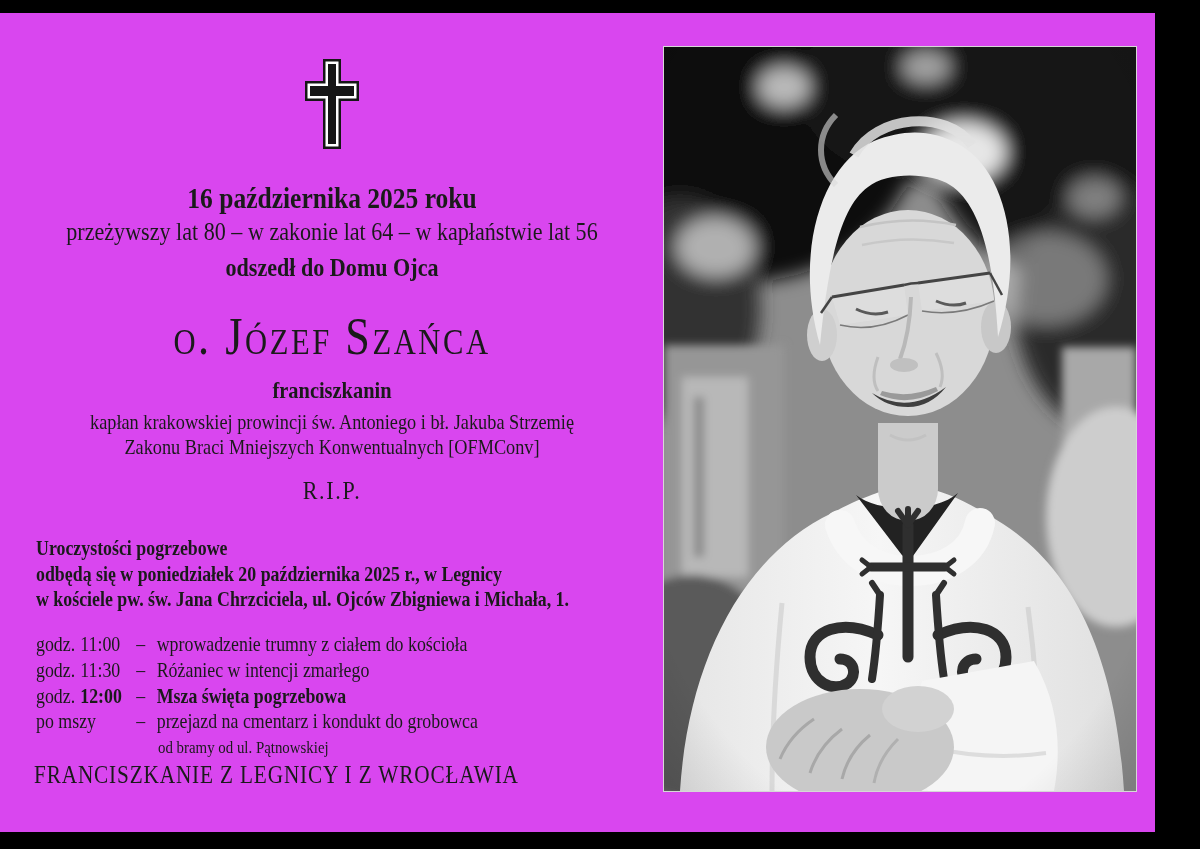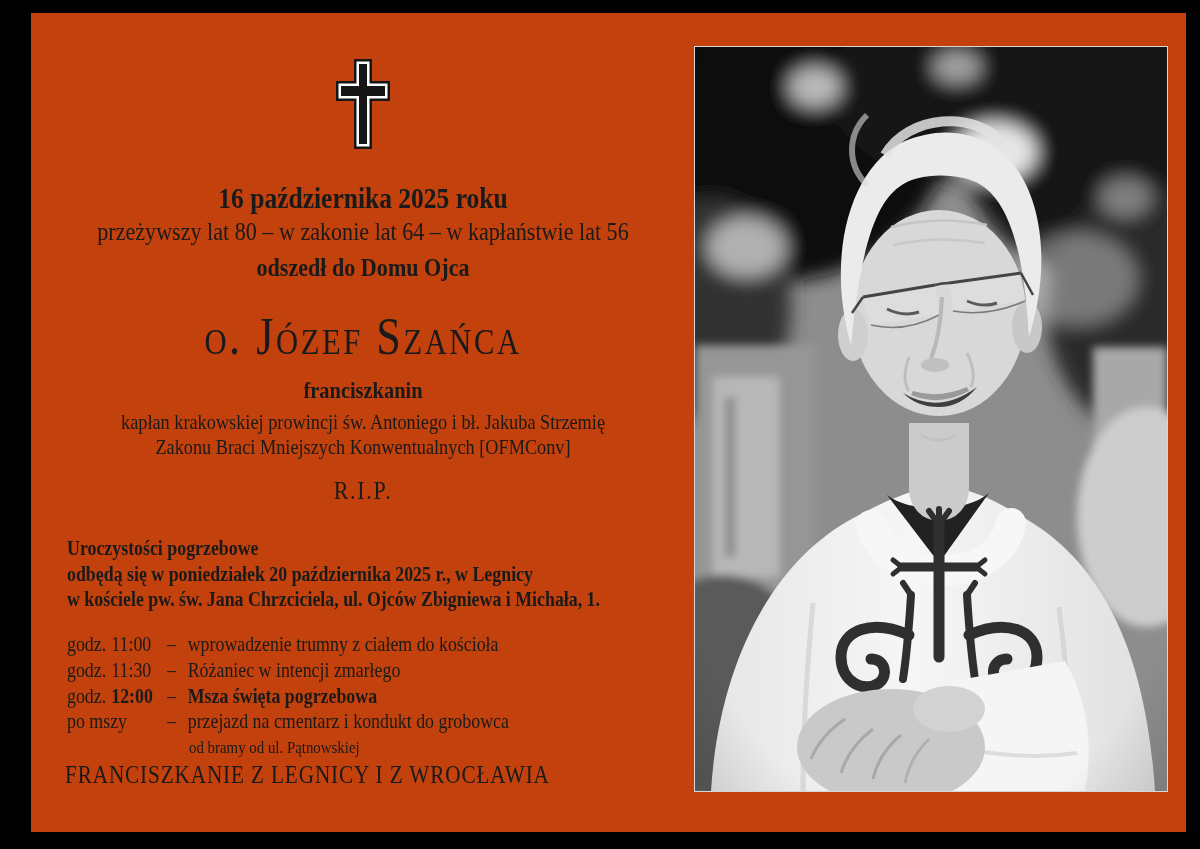--- a/index.html
+++ b/index.html
@@ -2,22 +2,22 @@
 <html lang="pl"><head>
 <meta charset="utf-8">
 <style>
   html,body{margin:0;padding:0;}
   body{
     width:1200px;height:849px;position:relative;background:#000;
     font-family:"Liberation Serif","DejaVu Serif",serif;color:#1a1a1a;
     overflow:hidden;
   }
   .card{
-    position:absolute;left:31px;top:13px;width:1155px;height:819px;
-    background:#c2410c;
+    position:absolute;left:0;top:13px;width:1155px;height:819px;
+    background:#d946ef;
   }
   
   .left-col{position:absolute;left:0;top:0;width:664px;height:100%;}
   .cline{position:absolute;left:0;width:100%;text-align:center;white-space:nowrap;line-height:1.16;}
   .sqc{transform:scaleX(.85);transform-origin:50% 50%;}
   .sql{transform:scaleX(.85);transform-origin:0 50%;}
   .l-cross{position:absolute;top:44px;left:0;width:100%;text-align:center;}
   .l-date{top:168px;font-size:30px;font-weight:bold;}
   .l-life{top:204px;font-size:26px;}
   .l-passed{top:240px;font-size:26px;font-weight:bold;}

